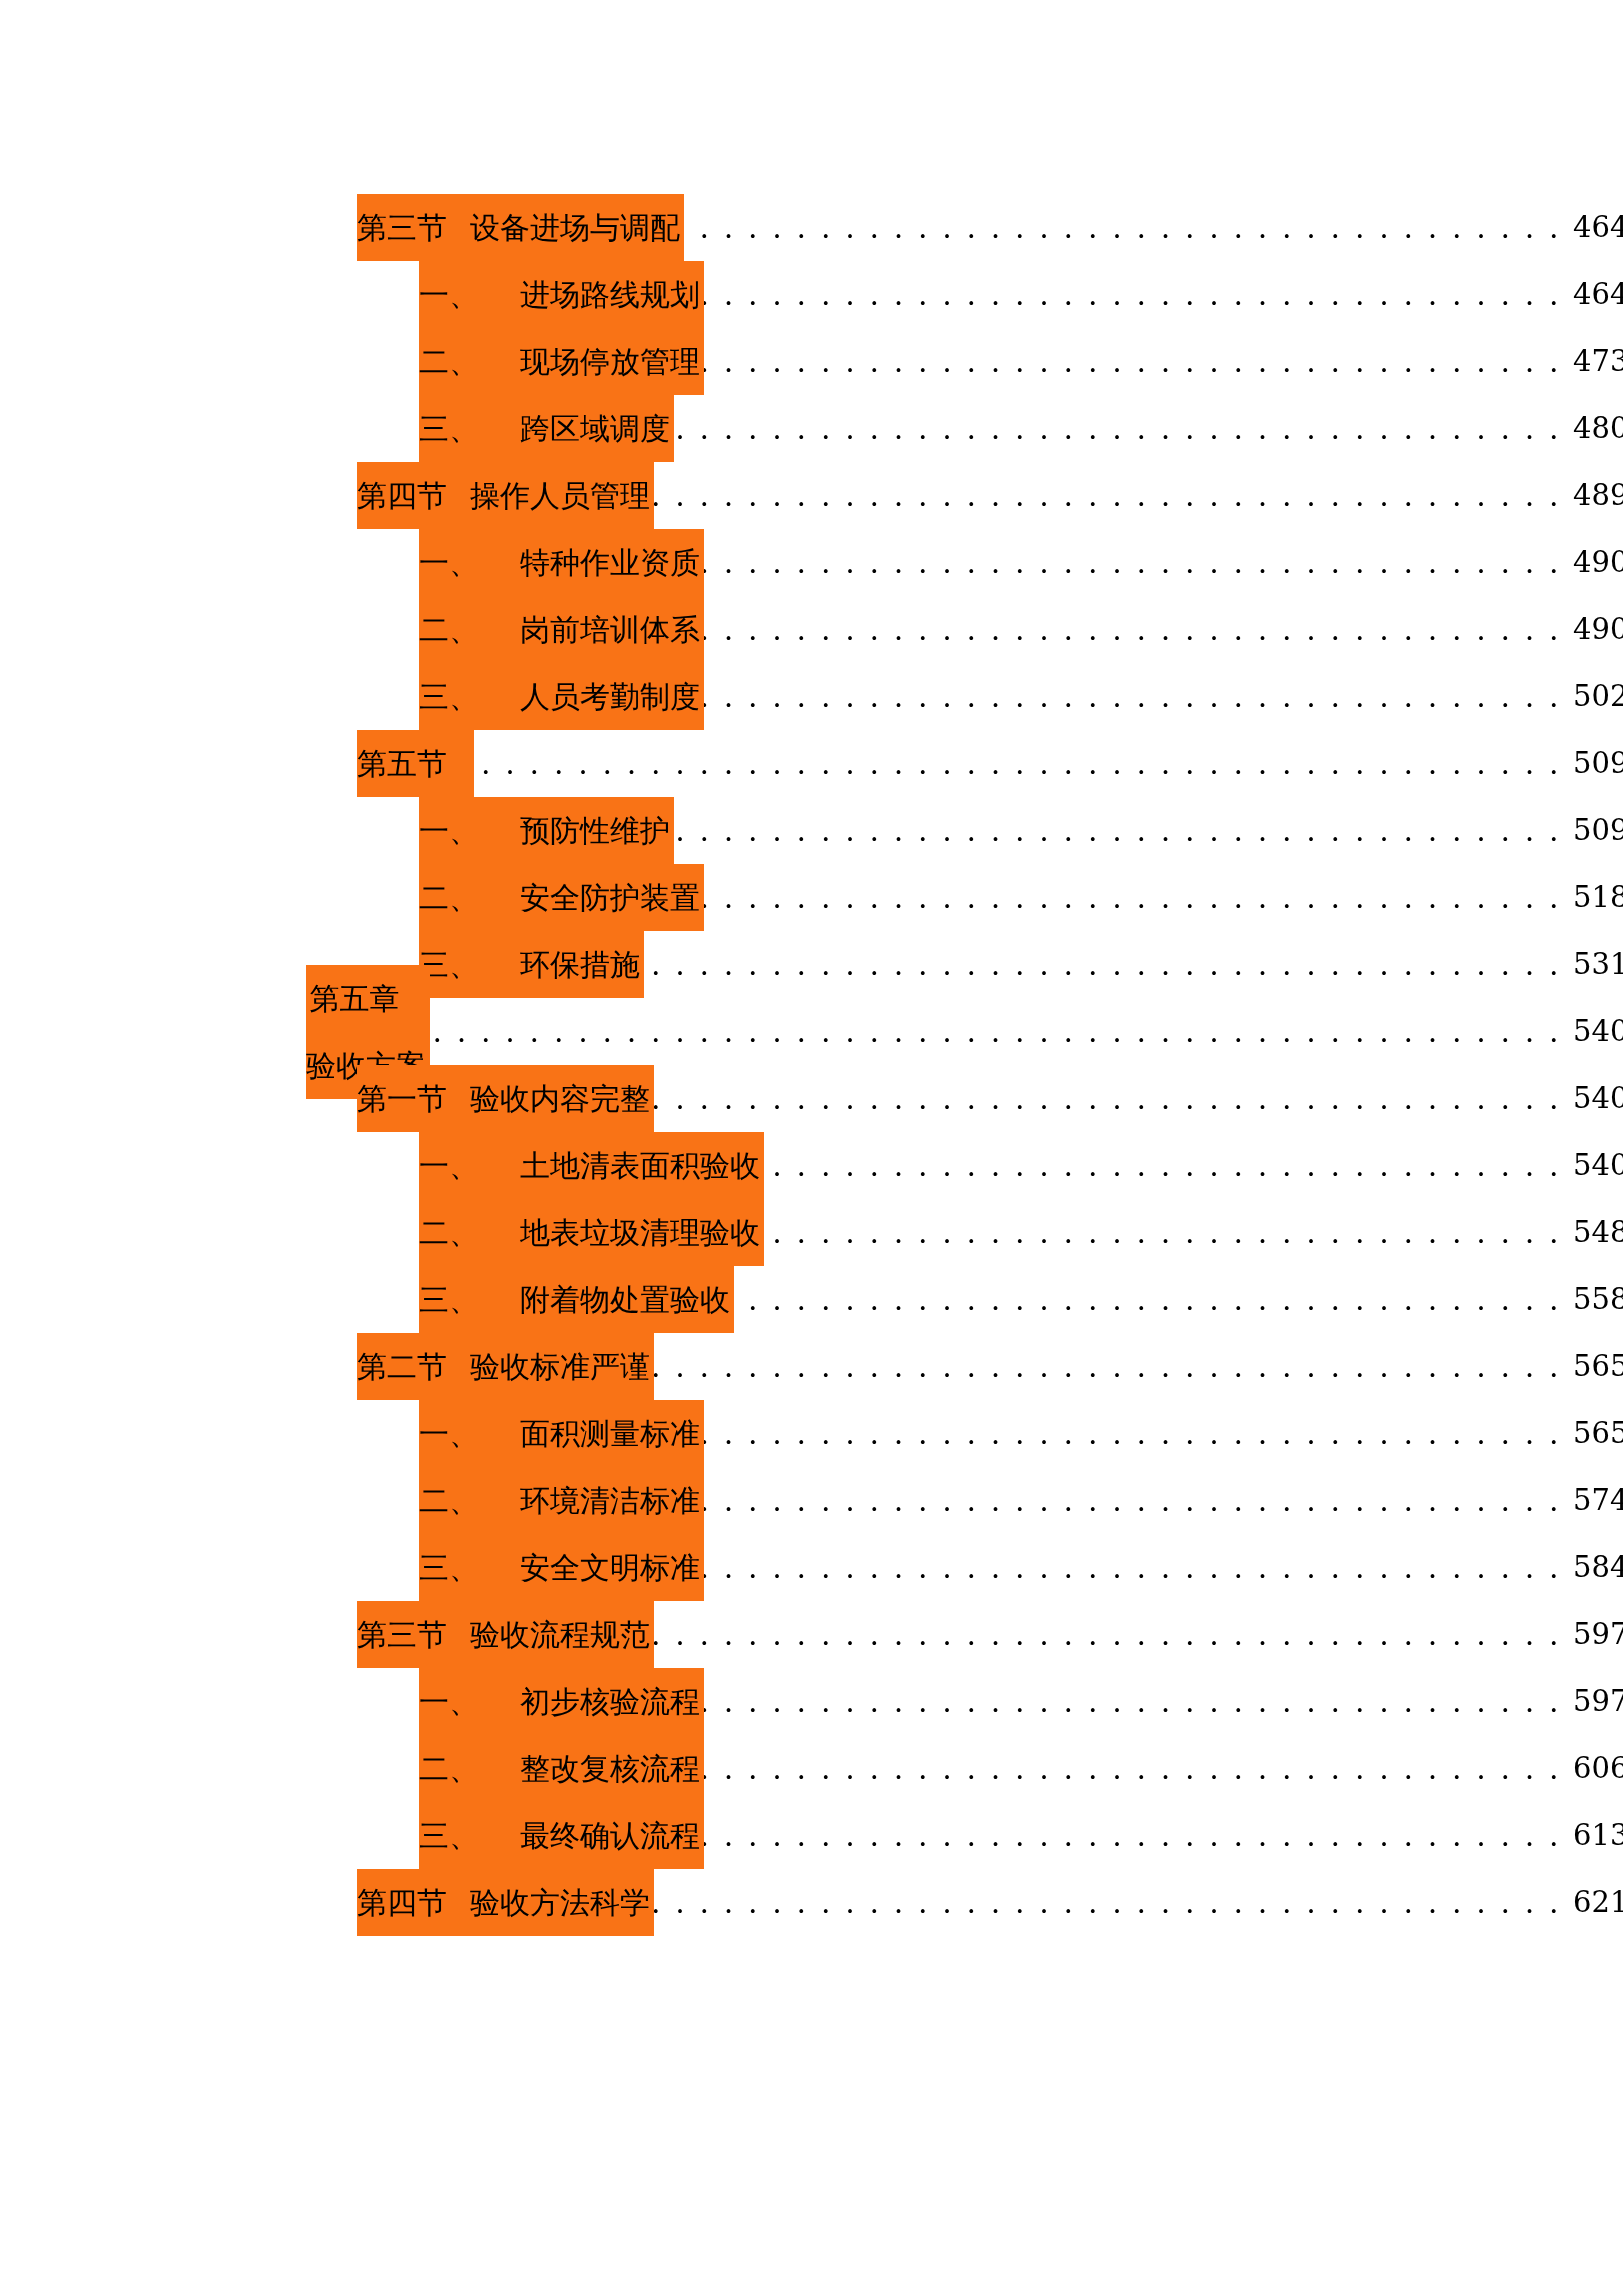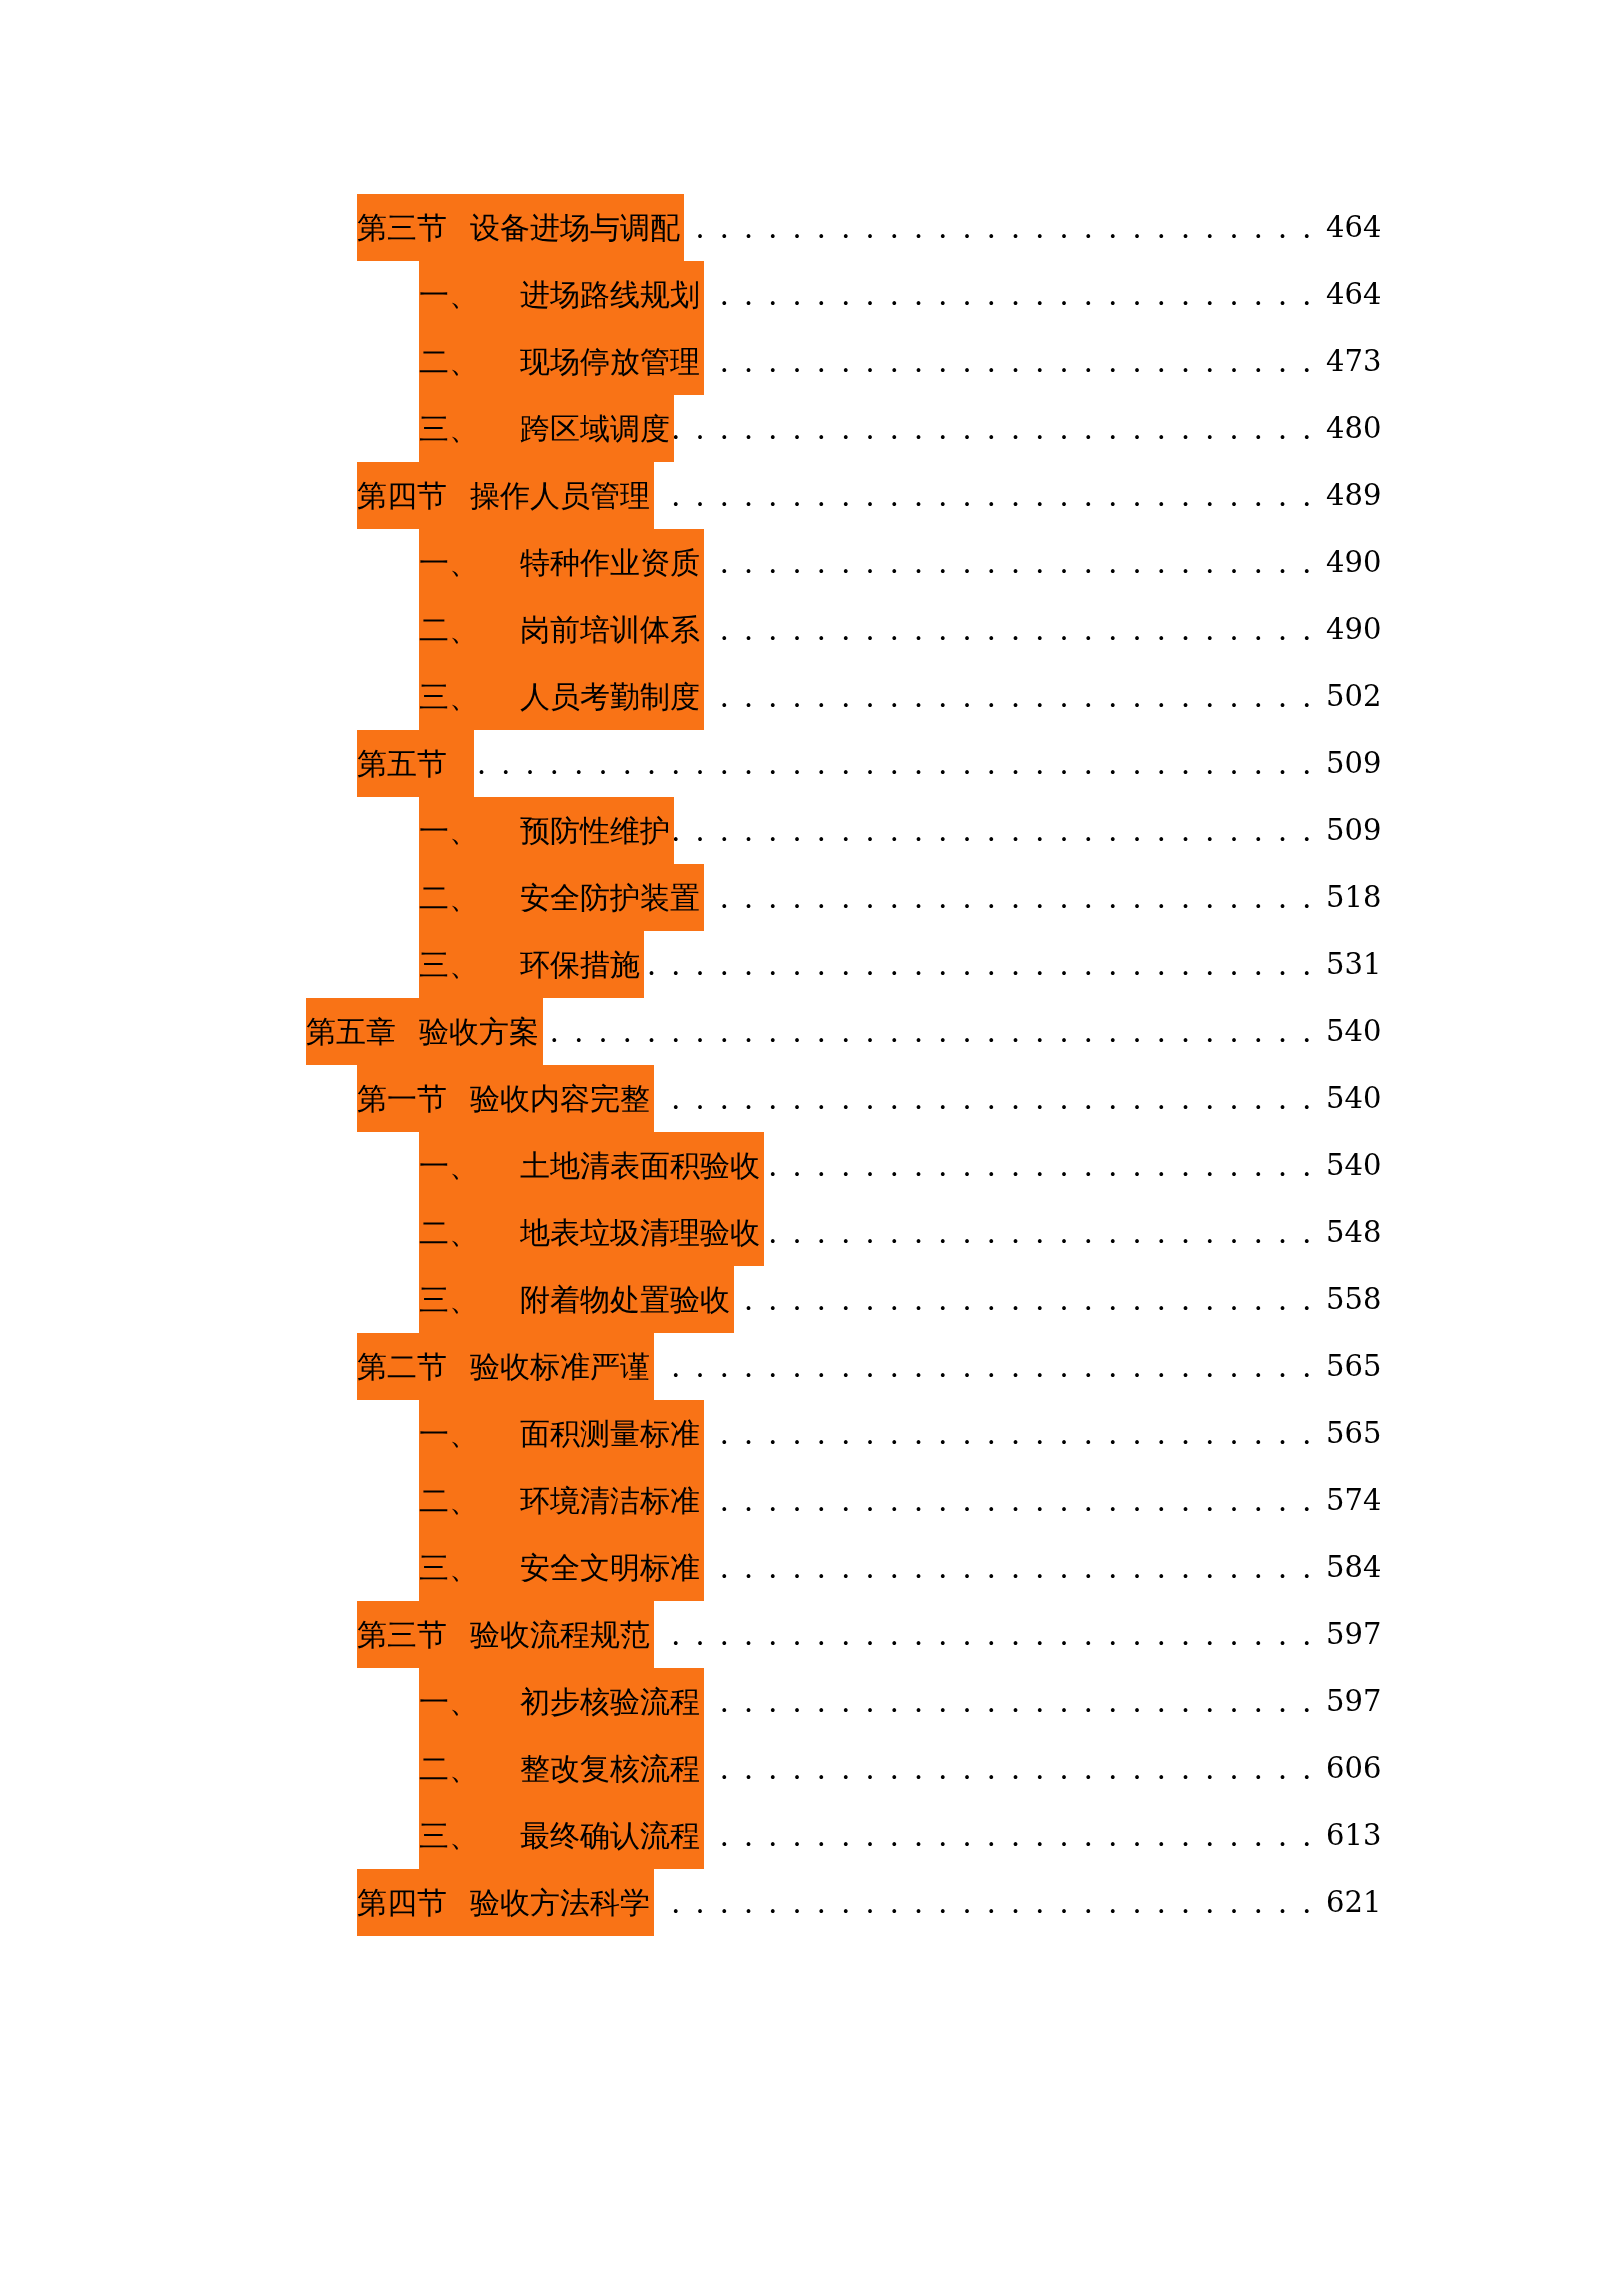--- a/index.html
+++ b/index.html
@@ -38,21 +38,21 @@
       padding-right: 3.9px;
       position: relative;
       z-index: 2;
     }
     .row .label .num {
       display: inline-block;
     }
     .row .label .title {
       display: inline-block;
     }
-    .row.chapter .label { margin-left: 306px; }
+    .row.chapter .label { margin-left: 306px; flex-direction: column; }
     .row.chapter .label .num { width: 113px; }
     .row.section .label { margin-left: 357px; }
     .row.section .label .num { width: 113px; }
     .row.item .label { margin-left: 419px; }
     .row.item .label .num { width: 101px; }
     .row .leader {
       flex: 1 1 auto;
       height: 100%;
       position: relative;
       overflow: hidden;
@@ -65,21 +65,20 @@
       top: 0;
       font-size: 30px;
       letter-spacing: 2.6px;
       line-height: 67px;
       direction: rtl;
       white-space: nowrap;
     }
     .row .page {
       flex: 0 0 auto;
       width: 50px;
-      margin-right: 247px;
       text-align: right;
       font-family: "DejaVu Serif", "Liberation Serif", serif;
       font-size: 29px;
     }
   </style>
 </head>
 <body>
 
 <div class="toc">
   <div class="row section">

